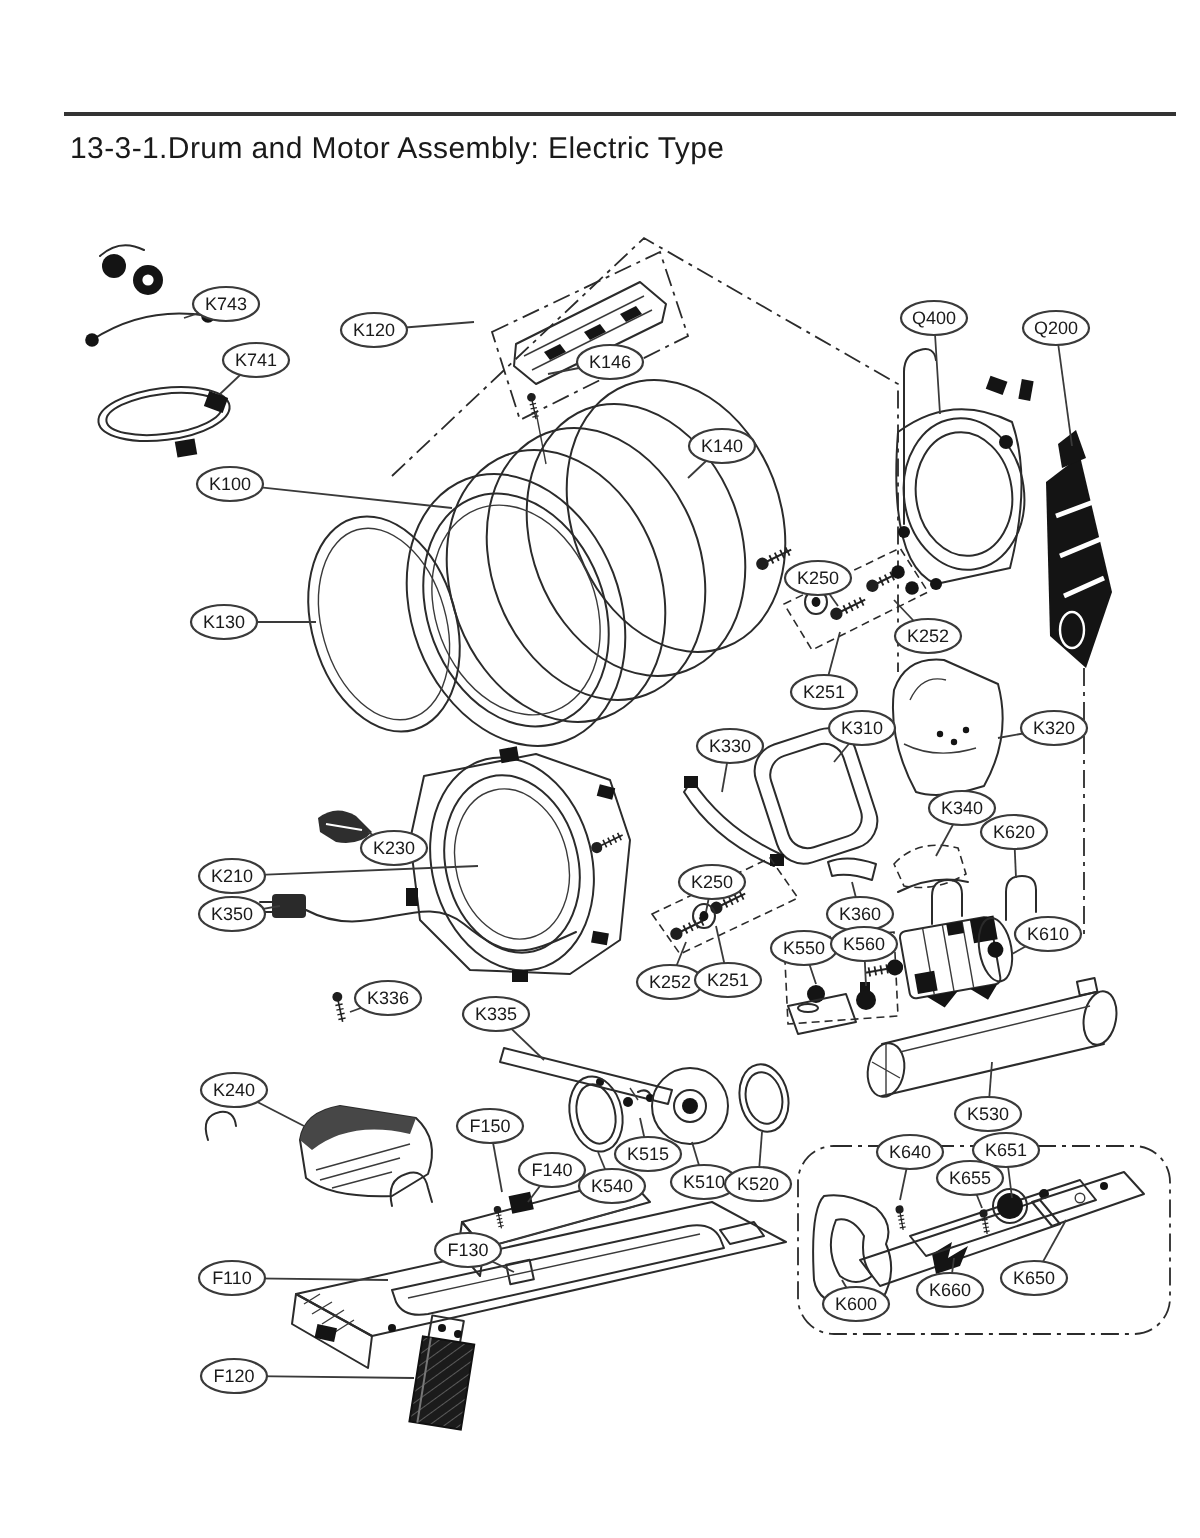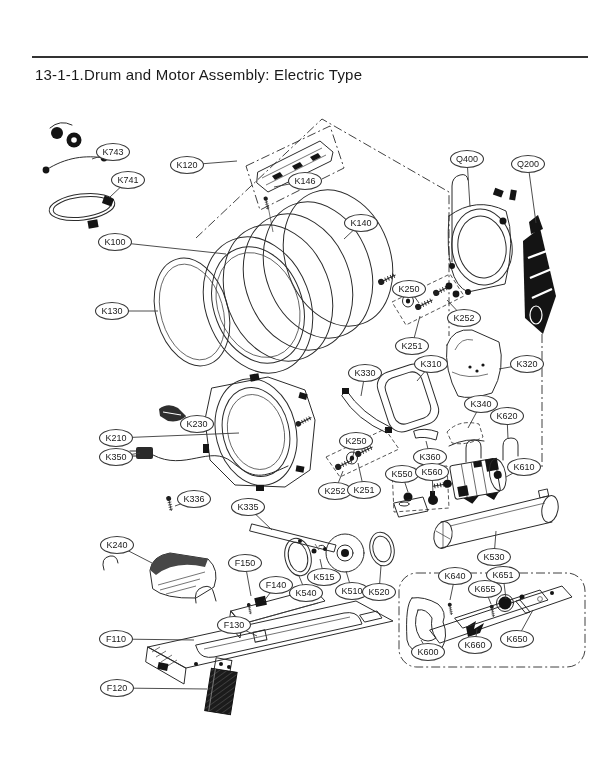--- a/index.html
+++ b/index.html
@@ -19,21 +19,21 @@
   .dashed{stroke:#2b2b2b;stroke-width:.8;fill:none;stroke-dasharray:4 2.5;}
   .blk{fill:#141414;stroke:none;}
   .leader{stroke:#3a3a3a;stroke-width:.9;}
   .bubble{fill:#fff;stroke:#3a3a3a;stroke-width:1.1;}
   .bubble-text{font-family:"Liberation Sans",sans-serif;font-size:9px;fill:#1a1a1a;text-anchor:middle;}
 </style>
 </head>
 <body>
 
 <div class="top-rule"></div>
-<div class="page-title">13-1-1.Drum and Motor Assembly: Electric Type</div>
+<div class="page-title">13-3-1.Drum and Motor Assembly: Electric Type</div>
 
 <svg class="diagram" width="600" height="769" viewBox="0 0 600 769" id="diagram-svg">
   <defs>
     <pattern id="fins" width="3.4" height="3.4" patternUnits="userSpaceOnUse" patternTransform="rotate(15)">
       <rect width="3.4" height="3.4" fill="#d8d8d8"></rect>
       <line x1="0" y1="0" x2="0" y2="3.4" stroke="#222" stroke-width="1.5"></line>
     </pattern>
     <pattern id="hatch" width="4.5" height="4.5" patternUnits="userSpaceOnUse" patternTransform="rotate(45)">
       <rect width="4.5" height="4.5" fill="#1b1b1b"></rect>
       <line x1="0" y1="0" x2="0" y2="4.5" stroke="#5a5a5a" stroke-width="1"></line>

